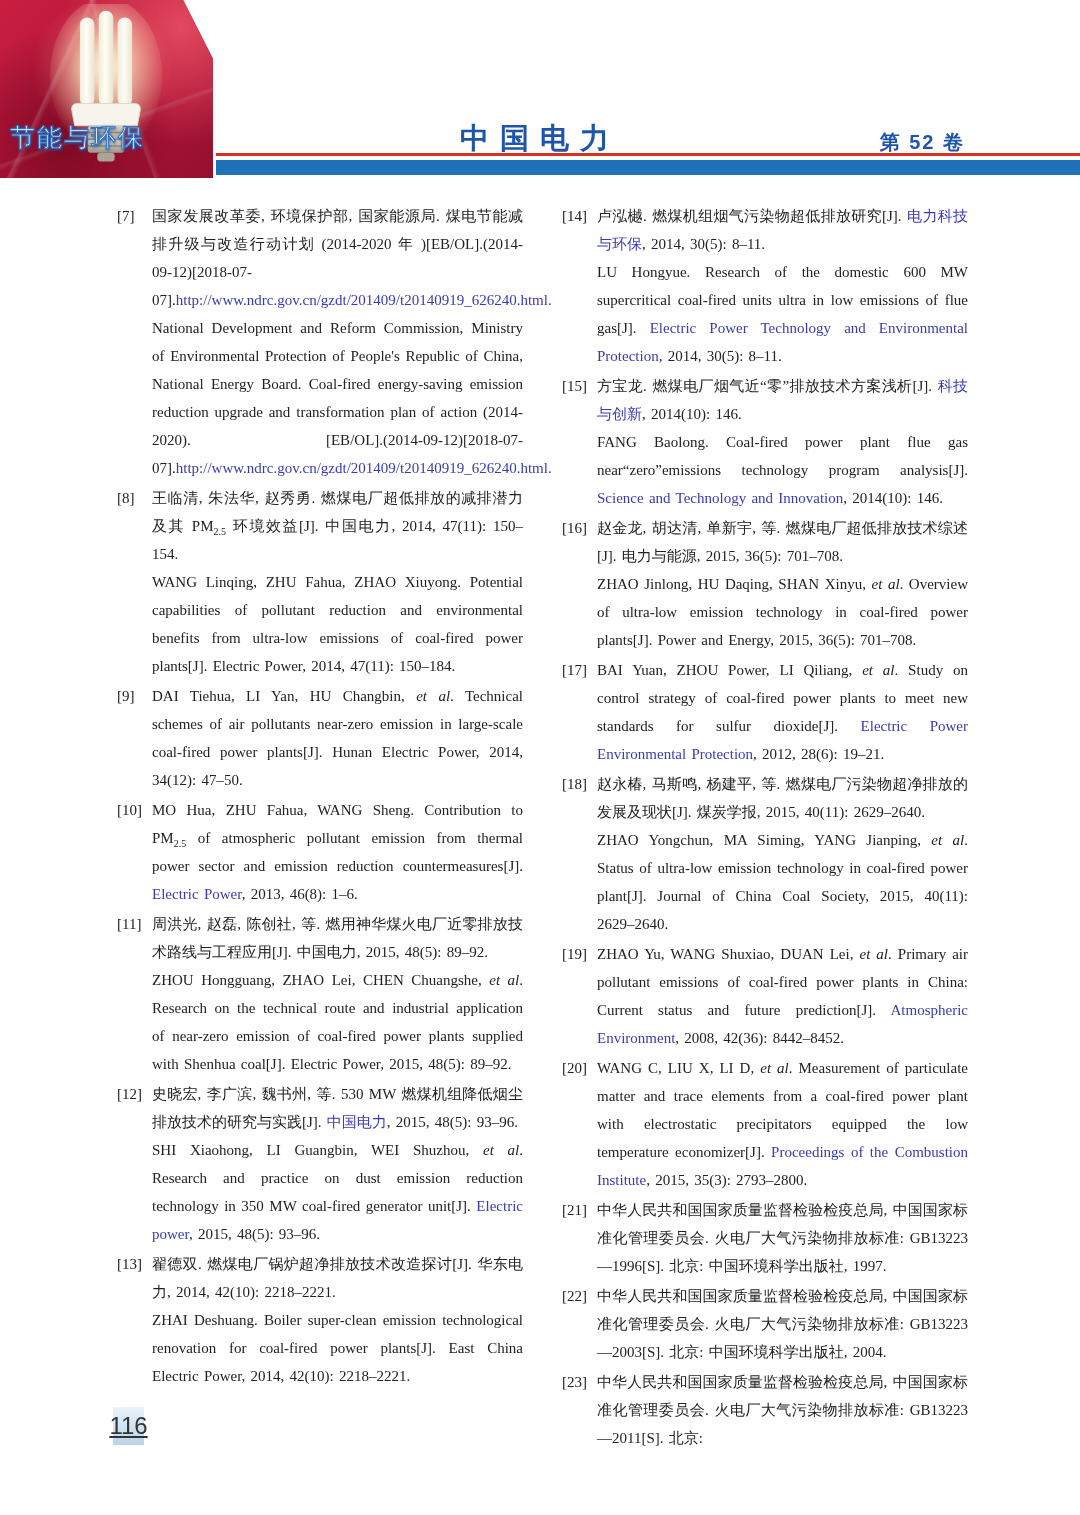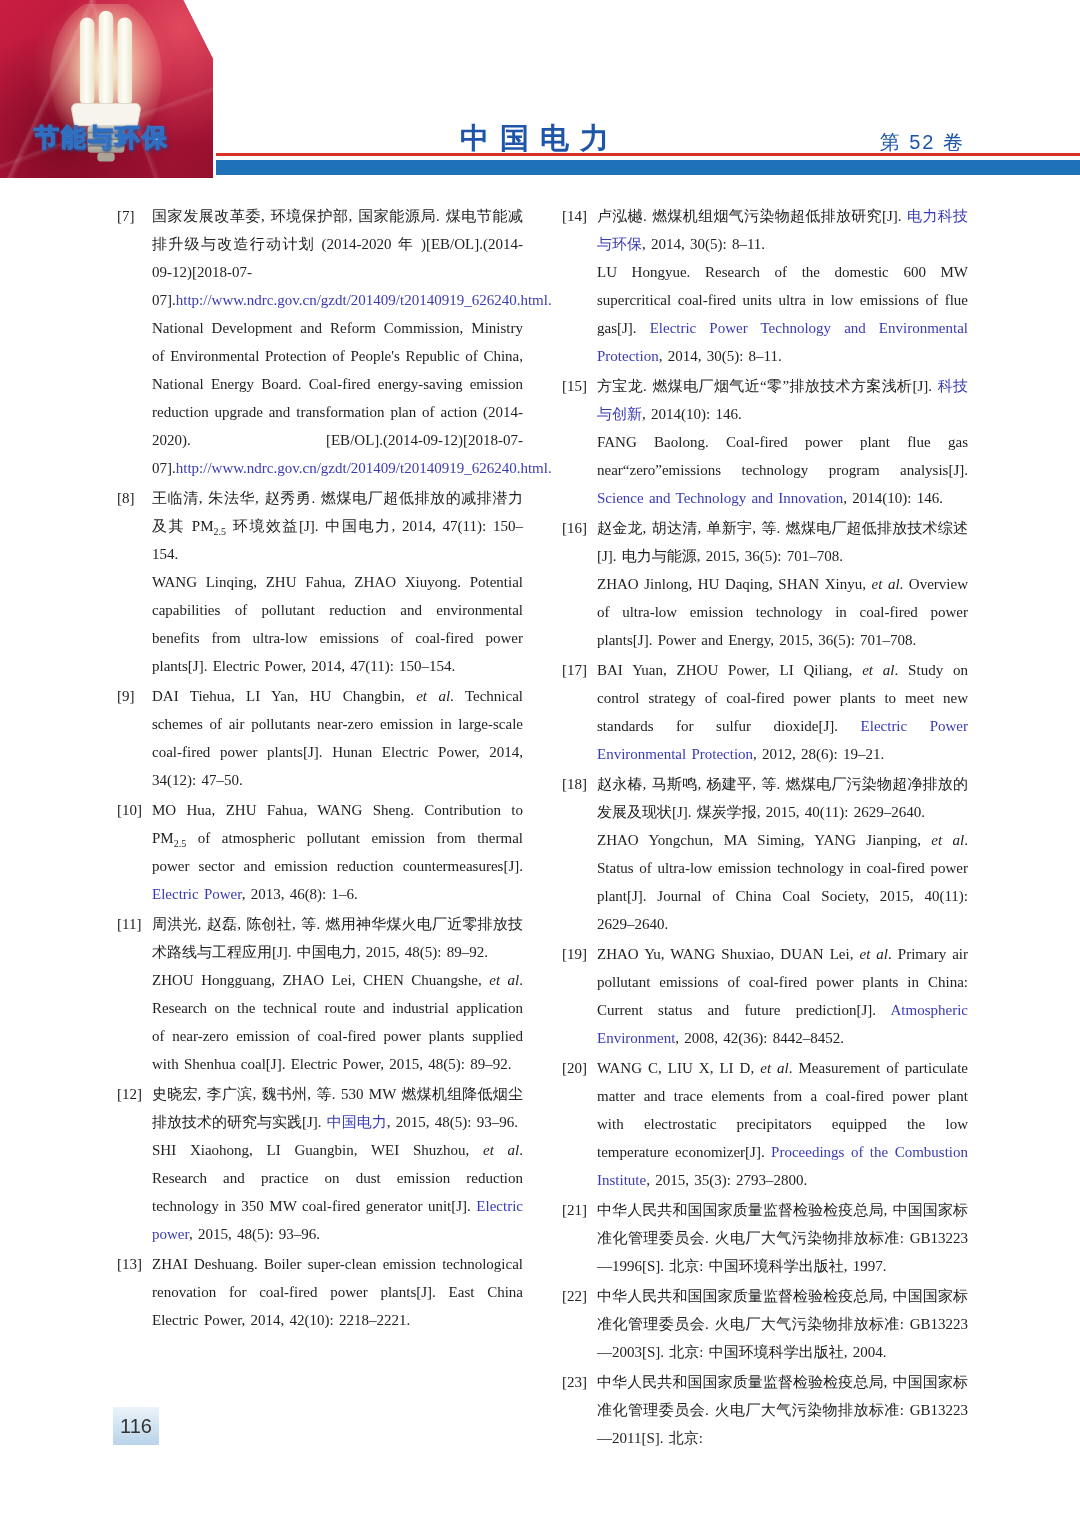--- a/index.html
+++ b/index.html
@@ -20,35 +20,34 @@
   .banner::before{
     content:"";position:absolute;inset:0;
     background:
       linear-gradient(115deg,transparent 30%,rgba(255,255,255,.16) 31%,transparent 33%),
       linear-gradient(70deg,transparent 55%,rgba(255,255,255,.12) 56%,transparent 58%),
       linear-gradient(160deg,transparent 64%,rgba(255,255,255,.10) 65%,transparent 67%);
   }
   .bulb-svg{position:absolute;top:4px;left:48px;width:116px;height:168px;}
   .banner-title{
     position:absolute;bottom:24px;left:10px;
-    font-family:"Liberation Sans","DejaVu Sans",sans-serif;font-weight:bold;
+    font-family:"Liberation Sans","DejaVu Sans",sans-serif;font-weight:normal;
     font-size:25px;color:#ffffff;letter-spacing:2px;
     -webkit-text-stroke:1px #2f6fc2;
     text-shadow:0 0 3px #2f6fc2,1px 2px 3px #164a8c;
-    margin-left:24px;
   }
   
   .journal-title{
     position:absolute;top:119px;left:0;width:100%;text-align:center;
     font-family:"Liberation Sans","DejaVu Sans",sans-serif;font-weight:bold;
     font-size:29px;color:#1f55a8;letter-spacing:11px;
   }
   .volume-label{
     position:absolute;top:129px;right:115px;
-    font-family:"Liberation Sans","DejaVu Sans",sans-serif;font-weight:normal;
+    font-family:"Liberation Sans","DejaVu Sans",sans-serif;font-weight:bold;
     font-size:20px;color:#1f55a8;letter-spacing:2px;
   }
   .rule-red{position:absolute;top:153px;left:216px;right:0;height:3px;background:#d93025;}
   .rule-blue{position:absolute;top:160px;left:216px;right:0;height:15px;background:#1f72b8;}
   
   .content{
     position:absolute;top:202px;left:117px;width:851px;
     display:flex;gap:39px;
   }
   .ref-col{width:406px;flex:0 0 406px;}
@@ -59,25 +58,25 @@
   .ref-body{flex:1;min-width:0;}
   .ref-block{
     text-align:justify;font-size:15px;line-height:28px;color:#222;
     word-spacing:1.5px;
   }
   .run-link{color:#3a3ab4;}
   .run-i{font-style:italic;}
   sub.run-sub{font-size:10px;line-height:0;}
   
   .page-num{
-    position:absolute;top:1407px;left:113px;width:46px;height:38px;
+    position:absolute;top:1407px;left:113px;width:31px;height:38px;
     display:flex;align-items:center;justify-content:center;
     background:linear-gradient(180deg,#ecf3fa 0%,#cfe2f1 55%,#b9d3e9 100%);
     font-family:"Liberation Sans","DejaVu Sans",sans-serif;
-    font-size:20px;color:#333;
+    font-size:24px;color:#333;text-decoration:underline;
   }
 </style>
 </head>
 <body>
 
 <div class="banner">
   <svg class="bulb-svg" viewBox="0 0 120 170">
     <defs>
       <radialGradient id="glow" cx="50%" cy="45%" r="55%">
         <stop offset="0%" stop-color="rgba(255,252,225,0.95)"></stop>
@@ -121,21 +120,21 @@
         <div class="ref-label">[7]</div>
         <div class="ref-body">
           <div class="ref-block"><span>国家发展改革委, 环境保护部, 国家能源局. 煤电节能减排升级与改造行动计划 (2014-2020 年 )[EB/OL].(2014-09-12)[2018-07-07].</span><span class="run-link">http://www.ndrc.gov.cn/gzdt/201409/t20140919_626240.html.</span></div>
           <div class="ref-block"><span>National Development and Reform Commission, Ministry of Environmental Protection of People's Republic of China, National Energy Board. Coal-fired energy-saving emission reduction upgrade and transformation plan of action (2014-2020). [EB/OL].(2014-09-12)[2018-07-07].</span><span class="run-link">http://www.ndrc.gov.cn/gzdt/201409/t20140919_626240.html.</span></div>
         </div>
       </div>
       <div class="ref-item">
         <div class="ref-label">[8]</div>
         <div class="ref-body">
           <div class="ref-block"><span>王临清, 朱法华, 赵秀勇. 燃煤电厂超低排放的减排潜力及其 PM</span><sub class="run-sub">2.5</sub><span> 环境效益[J]. 中国电力, 2014, 47(11): 150–154.</span></div>
-          <div class="ref-block"><span>WANG Linqing, ZHU Fahua, ZHAO Xiuyong. Potential capabilities of pollutant reduction and environmental benefits from ultra-low emissions of coal-fired power plants[J]. Electric Power, 2014, 47(11): 150–154.</span></div>
+          <div class="ref-block"><span>WANG Linqing, ZHU Fahua, ZHAO Xiuyong. Potential capabilities of pollutant reduction and environmental benefits from ultra-low emissions of coal-fired power plants[J]. Electric Power, 2014, 47(11): 150–184.</span></div>
         </div>
       </div>
       <div class="ref-item">
         <div class="ref-label">[9]</div>
         <div class="ref-body">
           <div class="ref-block"><span>DAI Tiehua, LI Yan, HU Changbin, </span><span class="run-i">et al</span><span>. Technical schemes of air pollutants near-zero emission in large-scale coal-fired power plants[J]. Hunan Electric Power, 2014, 34(12): 47–50.</span></div>
         </div>
       </div>
       <div class="ref-item">
         <div class="ref-label">[10]</div>
@@ -153,20 +152,21 @@
       <div class="ref-item">
         <div class="ref-label">[12]</div>
         <div class="ref-body">
           <div class="ref-block"><span>史晓宏, 李广滨, 魏书州, 等. 530 MW 燃煤机组降低烟尘排放技术的研究与实践[J]. </span><span class="run-link">中国电力</span><span>, 2015, 48(5): 93–96.</span></div>
           <div class="ref-block"><span>SHI Xiaohong, LI Guangbin, WEI Shuzhou, </span><span class="run-i">et al</span><span>. Research and practice on dust emission reduction technology in 350 MW coal-fired generator unit[J]. </span><span class="run-link">Electric power</span><span>, 2015, 48(5): 93–96.</span></div>
         </div>
       </div>
       <div class="ref-item">
         <div class="ref-label">[13]</div>
         <div class="ref-body">
+          <div class="ref-block"><span>翟德双. 燃煤电厂锅炉超净排放技术改造探讨[J]. 华东电力, 2014, 42(10): 2218–2221.</span></div>
           <div class="ref-block"><span>ZHAI Deshuang. Boiler super-clean emission technological renovation for coal-fired power plants[J]. East China Electric Power, 2014, 42(10): 2218–2221.</span></div>
         </div>
       </div>
     </div>
   <div class="ref-col">
       <div class="ref-item">
         <div class="ref-label">[14]</div>
         <div class="ref-body">
           <div class="ref-block"><span>卢泓樾. 燃煤机组烟气污染物超低排放研究[J]. </span><span class="run-link">电力科技与环保</span><span>, 2014, 30(5): 8–11.</span></div>
           <div class="ref-block"><span>LU Hongyue. Research of the domestic 600 MW supercritical coal-fired units ultra in low emissions of flue gas[J]. </span><span class="run-link">Electric Power Technology and Environmental Protection</span><span>, 2014, 30(5): 8–11.</span></div>

